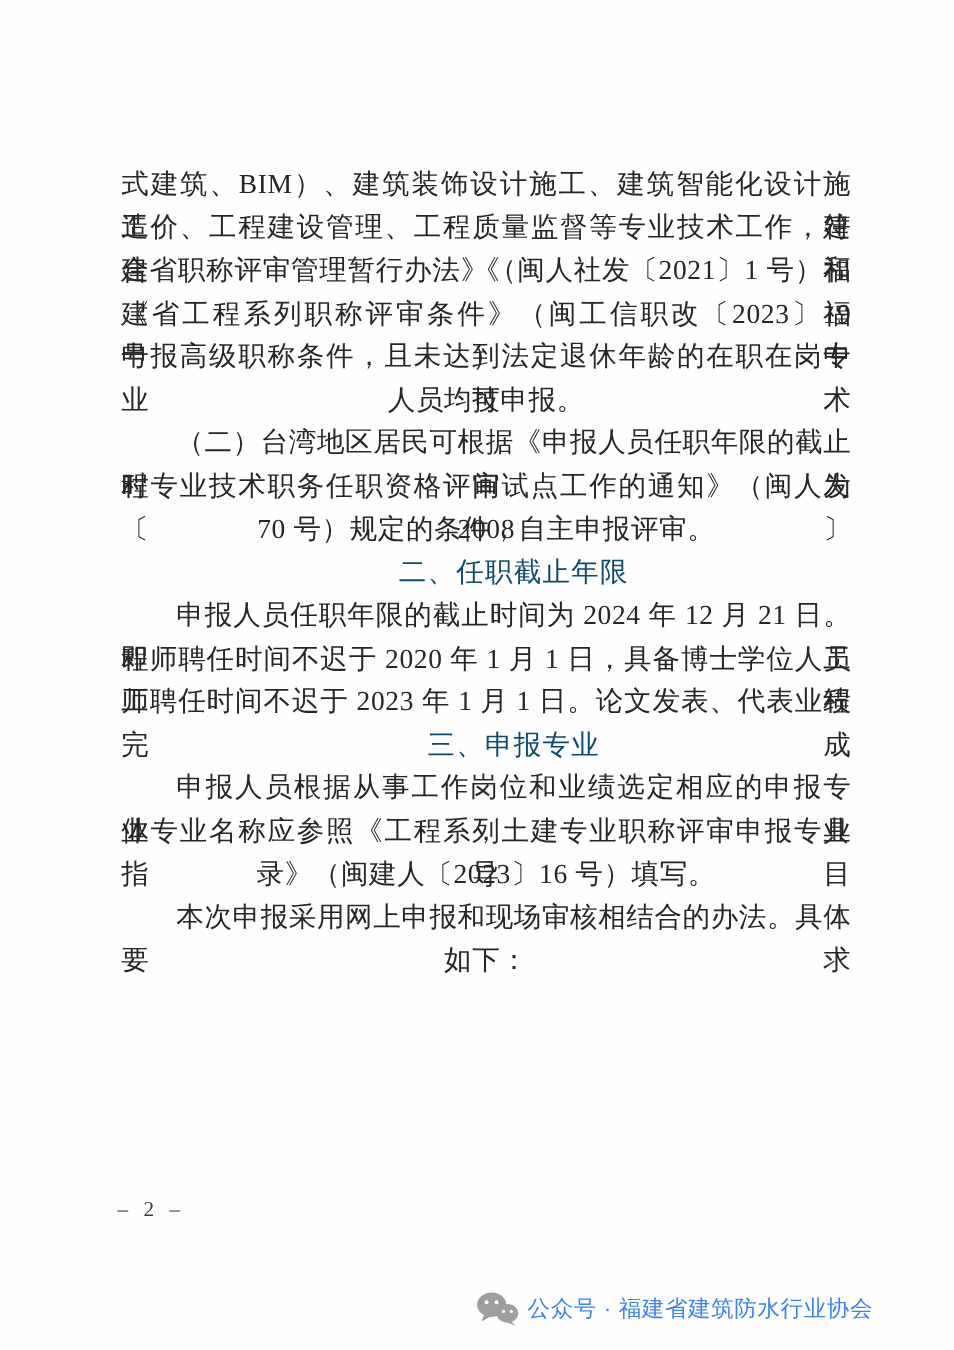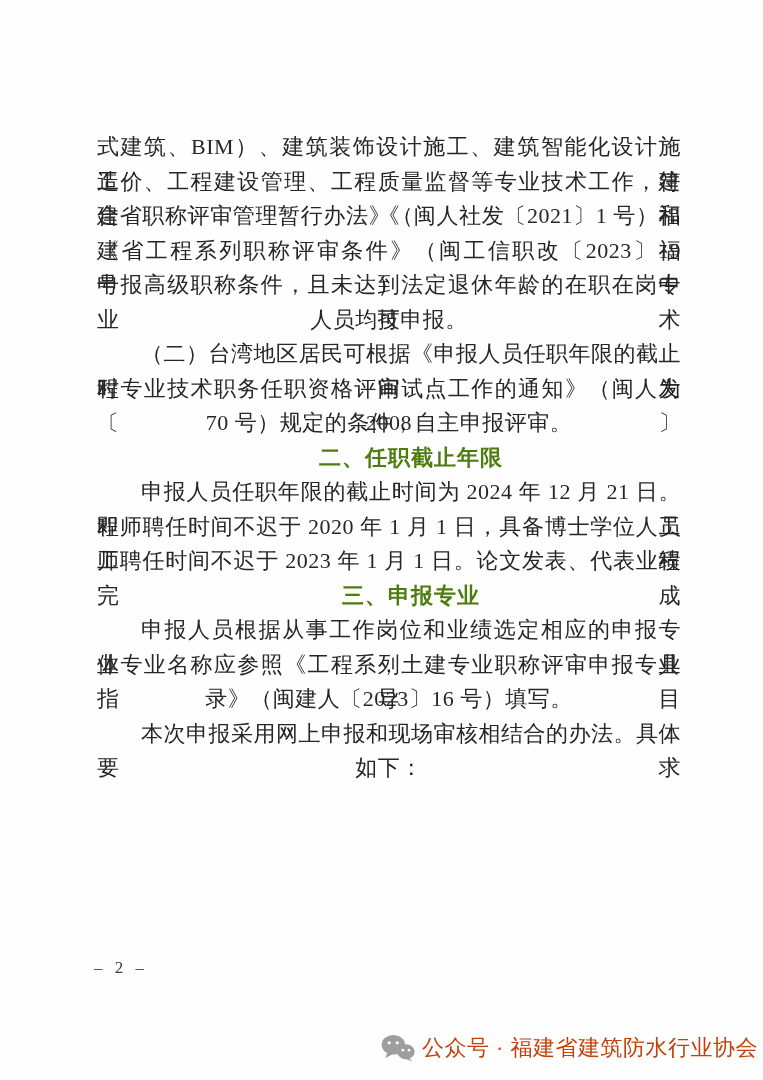--- a/index.html
+++ b/index.html
@@ -33,44 +33,44 @@
   .line.full {
     white-space: normal;
     text-align: justify;
     text-align-last: justify;
   }
   .line.indent {
     text-indent: 2em;
   }
   .line.heading {
     font-family: "Liberation Sans", "DejaVu Sans", sans-serif;
-    font-weight: bold;
-    color: #4d7c0f;
+    font-weight: normal;
+    color: #0c4a6e;
     letter-spacing: 1px;
   }
   .page-number {
     position: absolute;
     left: 94px;
     top: 958px;
     font-size: 17px;
     color: #3a3a3a;
     letter-spacing: 4px;
     font-family: "Liberation Serif", "DejaVu Serif", serif;
   }
   .watermark {
     position: absolute;
     left: 381px;
     top: 1033px;
     display: flex;
     align-items: center;
     gap: 7px;
   }
   .watermark .wm-text {
-    font-size: 22px;
-    color: #c2410c;
+    font-size: 18px;
+    color: #3b82f6;
     font-family: "Liberation Sans", "DejaVu Sans", sans-serif;
     letter-spacing: 0.5px;
     white-space: nowrap;
   }
   .wm-icon {
     width: 34px;
     height: 28px;
     flex: 0 0 auto;
   }
 </style>

